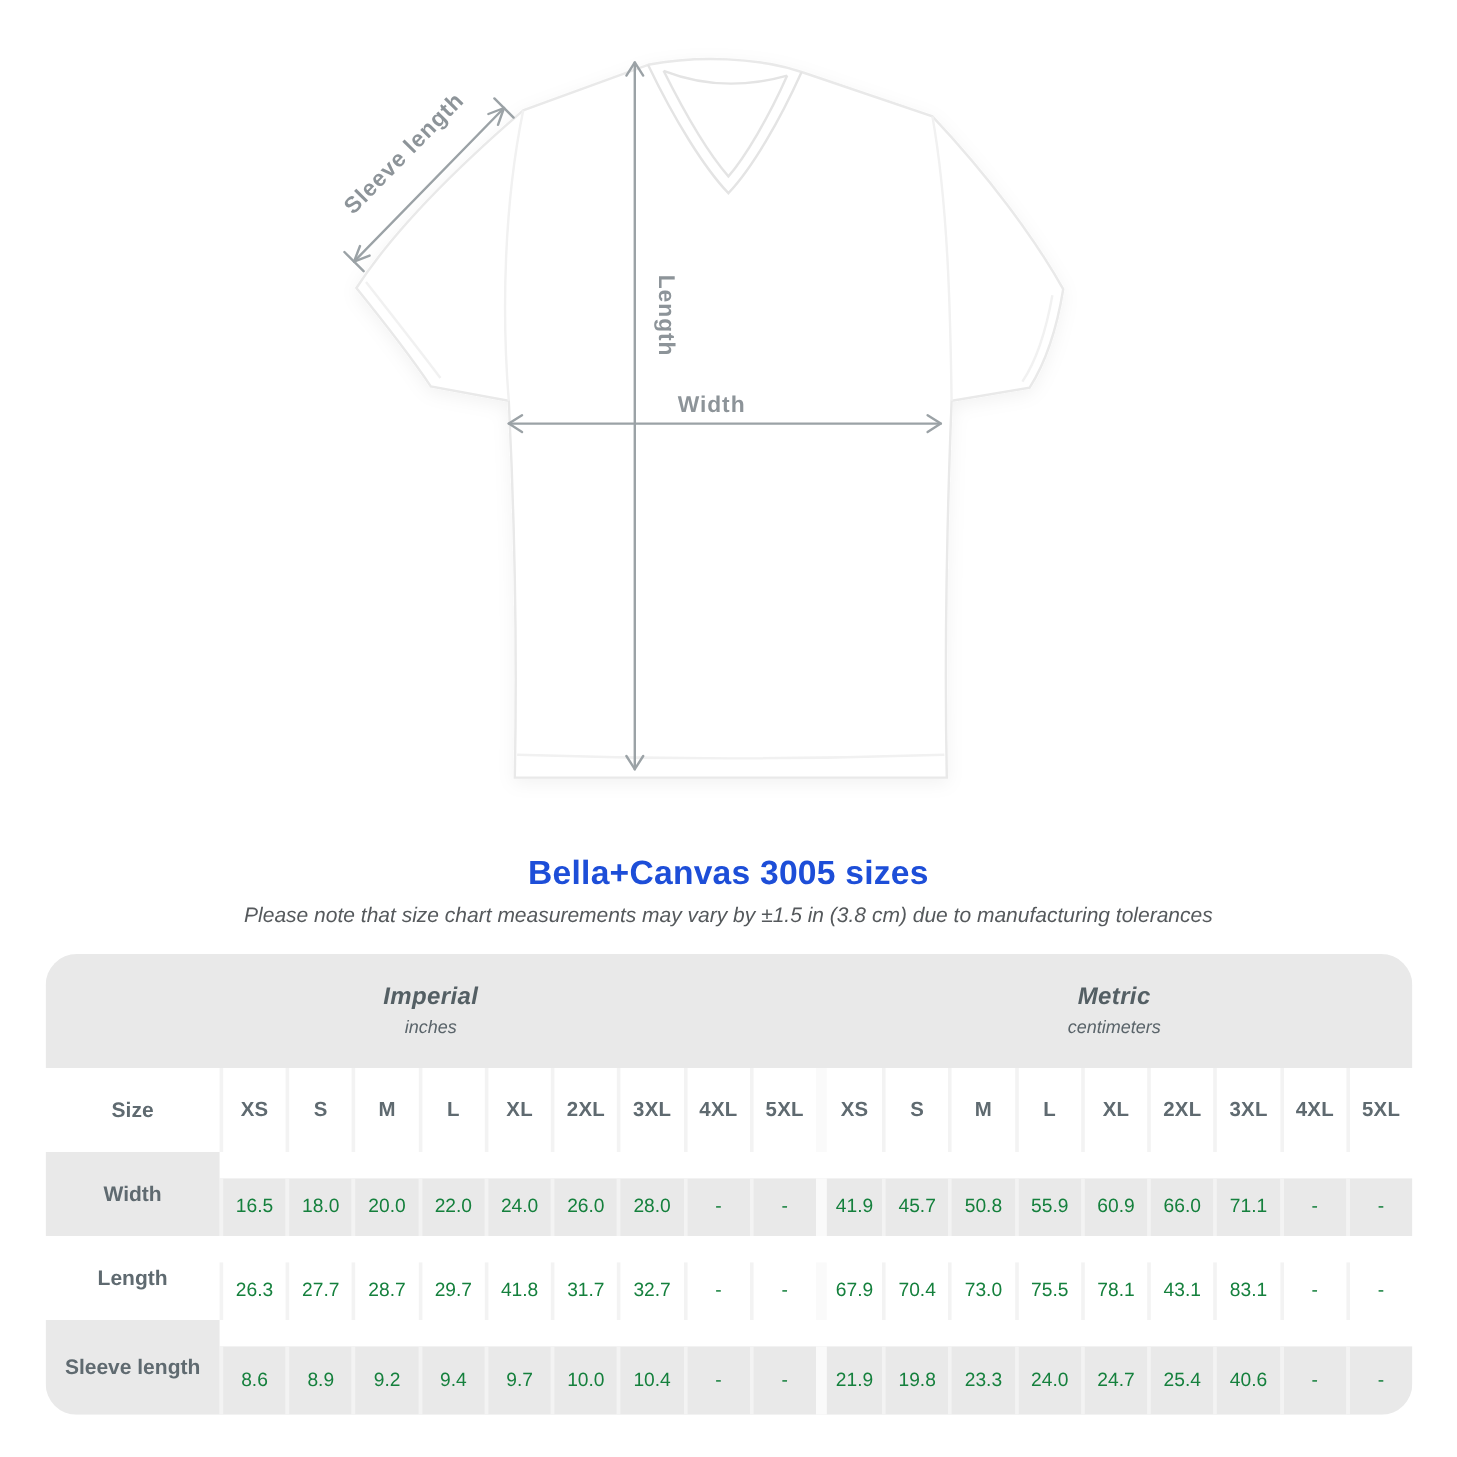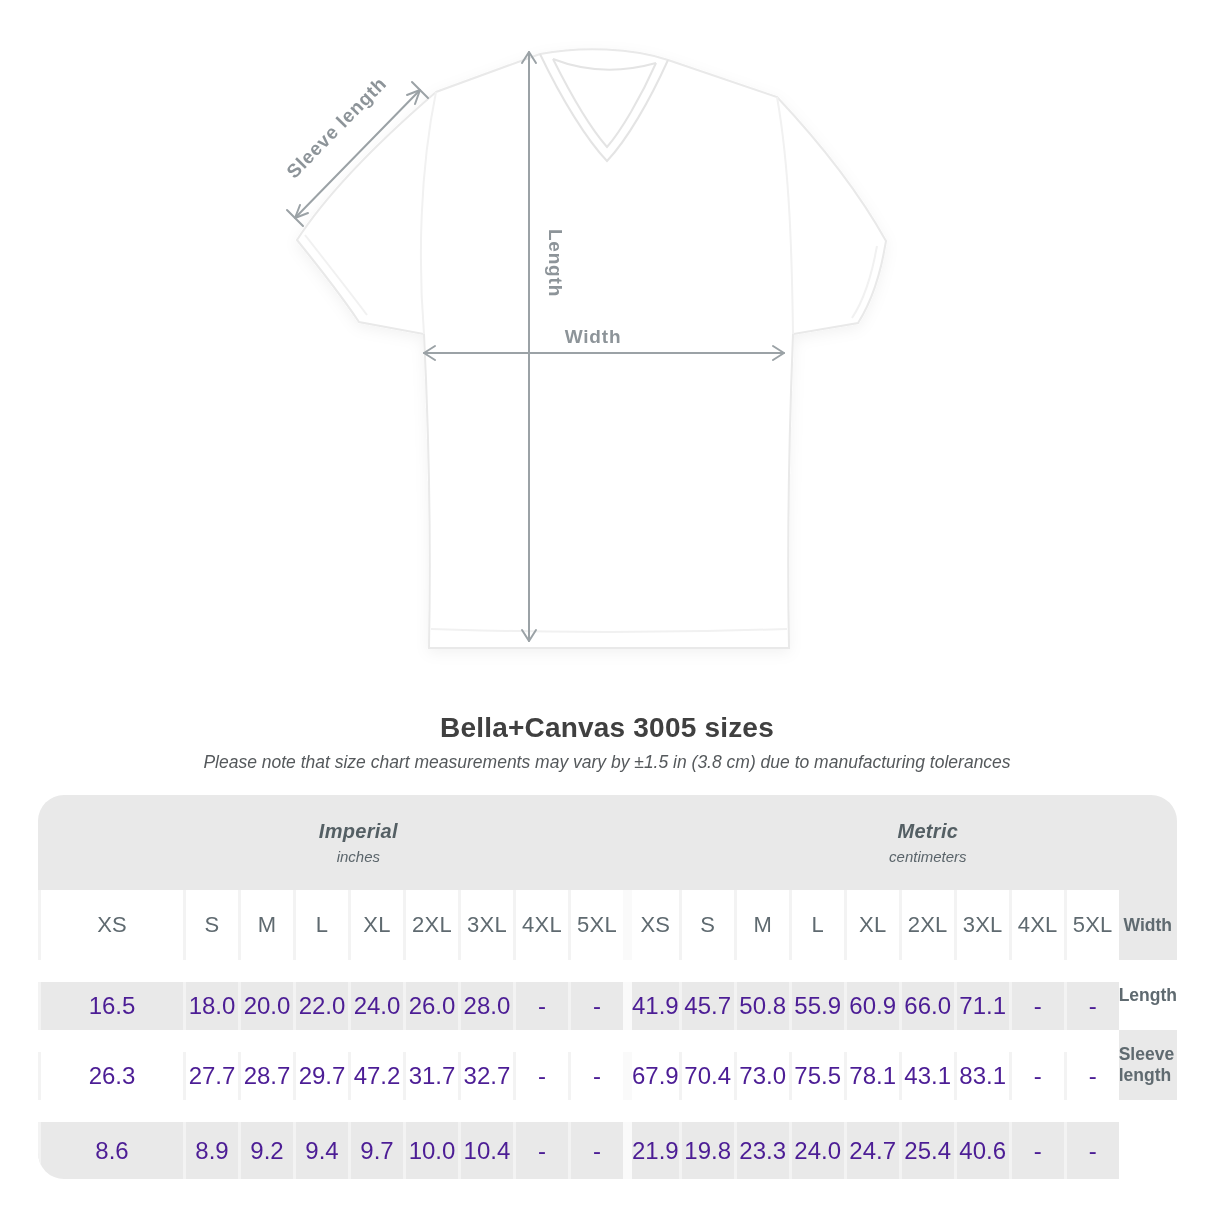--- a/index.html
+++ b/index.html
@@ -10,41 +10,41 @@
   .diagram{position:absolute;left:0;top:0;}
   .tee{fill:#ffffff;stroke:#e9e9e9;stroke-width:2;}
   .tee-line{fill:none;stroke:#e4e4e4;stroke-width:2;}
   .tee-faint{fill:none;stroke:#f1f1f1;stroke-width:2;}
   .arrow{fill:none;stroke:#9ba2a6;stroke-width:2;stroke-linecap:round;stroke-linejoin:round;}
   .dim-label{font-family:"Liberation Sans",sans-serif;font-weight:bold;font-size:19px;
              fill:#8d9499;letter-spacing:.8px;}
 
   
   .title-block{position:absolute;left:0;top:712px;width:100%;text-align:center;}
-  .title-block h1{margin:0;font-size:28px;font-weight:bold;color:#404040;letter-spacing:.2px;}
+  .title-block h1{margin:0;font-size:28px;font-weight:bold;color:#1d4ed8;letter-spacing:.2px;}
   .title-block p{margin:8px 0 0;font-size:17.5px;font-style:italic;color:#55595c;}
 
   
   .size-table{position:absolute;left:38px;top:795px;width:1139px;height:384px;
               border-radius:26px;overflow:hidden;display:grid;
               grid-template-columns:145px repeat(18,1fr);
               grid-template-rows:95px 70px 70px 70px auto;}
   .sec{background:#e9e9e9;display:flex;flex-direction:column;align-items:center;
        justify-content:center;gap:5px;}
   .sec-imperial{grid-column:1 / span 10;}
   .sec-metric{grid-column:11 / span 9;}
   .sec-title{font-size:20px;font-weight:bold;font-style:italic;color:#545f64;letter-spacing:.3px;}
   .sec-sub{font-size:15px;font-style:italic;color:#5a646a;}
   .cell{display:flex;align-items:center;justify-content:center;background:#fff;}
   .g{background:#e9e9e9;}
   .c{border-left:3px solid #f3f3f3;}
   .mf{border-left:9px solid #fafafa;}
   .lbl{font-weight:bold;color:#5f6a70;font-size:17.5px;}
-  .szh{font-weight:normal;color:#5f6a70;font-size:22px;letter-spacing:.2px;}
-  .val{color:#4c1d95;font-size:24px;margin-top:22px;}
+  .szh{font-weight:bold;color:#5f6a70;font-size:17px;letter-spacing:.2px;}
+  .val{color:#15803d;font-size:16px;margin-top:22px;}
 </style>
 </head>
 <body>
 
 <div class="page">
 
   <svg class="diagram" width="1214" height="690" viewBox="0 0 1214 690">
     <defs>
       <filter id="soft" x="-20%" y="-20%" width="140%" height="140%">
         <feDropShadow dx="0" dy="4" stdDeviation="7" flood-color="#000000" flood-opacity="0.05"></feDropShadow>
@@ -112,20 +112,21 @@
 
     <div class="sec sec-imperial">
       <div class="sec-title">Imperial</div>
       <div class="sec-sub">inches</div>
     </div>
     <div class="sec sec-metric">
       <div class="sec-title">Metric</div>
       <div class="sec-sub">centimeters</div>
     </div>
 
+    <div class="cell lbl">Size</div>
     <div class="cell szh c">XS</div>
     <div class="cell szh c">S</div>
     <div class="cell szh c">M</div>
     <div class="cell szh c">L</div>
     <div class="cell szh c">XL</div>
     <div class="cell szh c">2XL</div>
     <div class="cell szh c">3XL</div>
     <div class="cell szh c">4XL</div>
     <div class="cell szh c">5XL</div>
     <div class="cell szh mf">XS</div>
@@ -156,21 +157,21 @@
     <div class="cell val g c">66.0</div>
     <div class="cell val g c">71.1</div>
     <div class="cell val g c">-</div>
     <div class="cell val g c">-</div>
 
     <div class="cell lbl">Length</div>
     <div class="cell val c">26.3</div>
     <div class="cell val c">27.7</div>
     <div class="cell val c">28.7</div>
     <div class="cell val c">29.7</div>
-    <div class="cell val c">47.2</div>
+    <div class="cell val c">41.8</div>
     <div class="cell val c">31.7</div>
     <div class="cell val c">32.7</div>
     <div class="cell val c">-</div>
     <div class="cell val c">-</div>
     <div class="cell val mf">67.9</div>
     <div class="cell val c">70.4</div>
     <div class="cell val c">73.0</div>
     <div class="cell val c">75.5</div>
     <div class="cell val c">78.1</div>
     <div class="cell val c">43.1</div>

